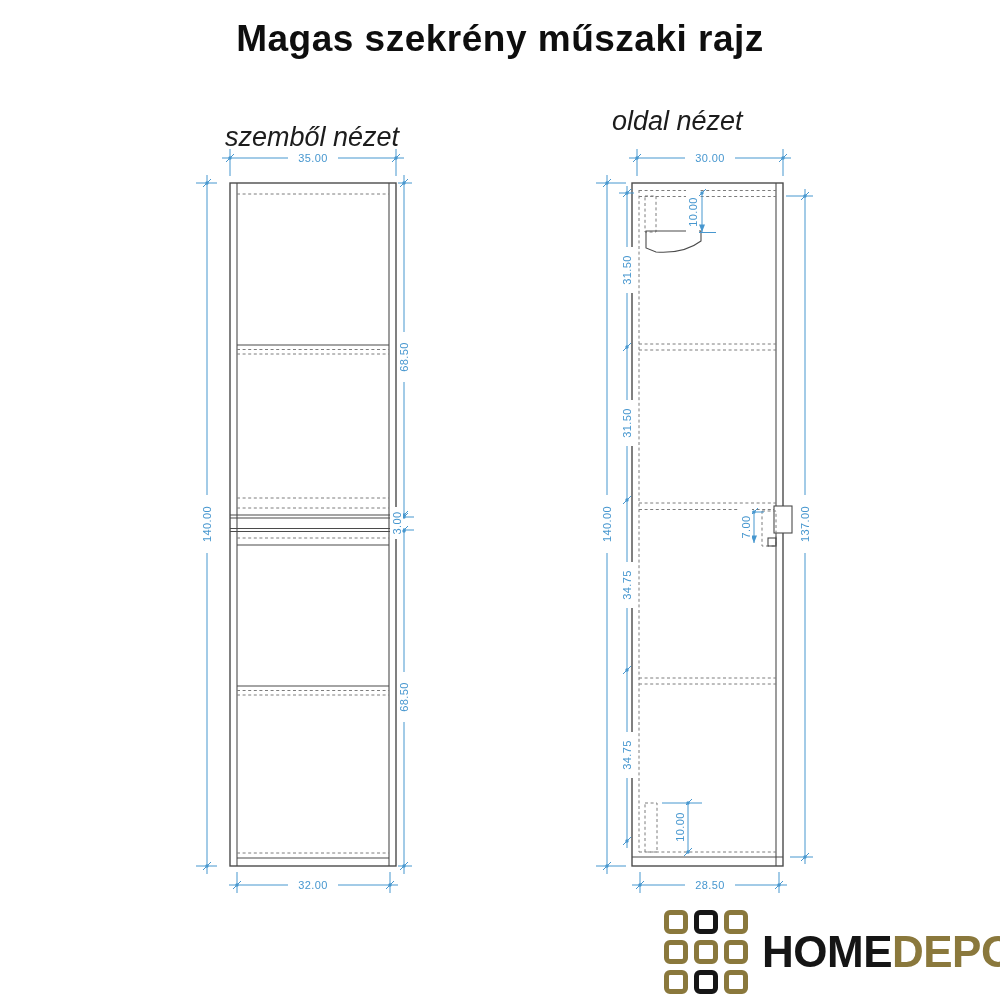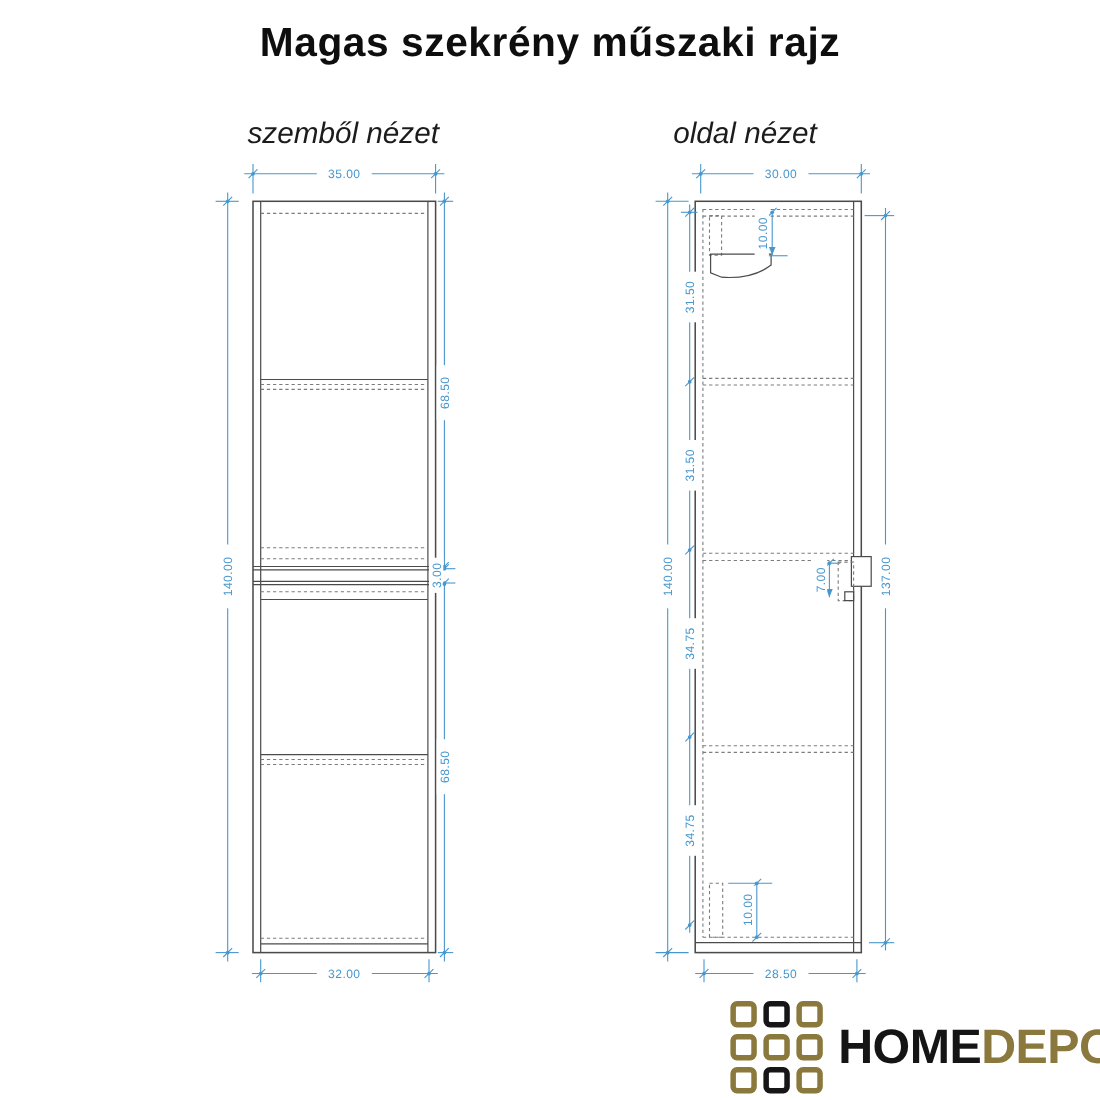--- a/index.html
+++ b/index.html
@@ -2,21 +2,21 @@
 <html><head>
 <meta charset="utf-8">
 <style>
   html,body{margin:0;padding:0;}
   body{width:1000px;height:1000px;background:#ffffff;position:relative;overflow:hidden;
        font-family:"Liberation Sans", sans-serif;}
   .stage{position:absolute;inset:0;padding-left:39px;}
   .page-title{position:absolute;left:0;top:18px;width:1000px;text-align:center;
       font-size:37px;font-weight:800;color:#0e0e0e;letter-spacing:.5px;}
   .view-label{position:absolute;top:106px;font-size:27px;font-style:italic;font-weight:500;color:#1c1c1c;}
-  .view-label.front{left:212px;width:200px;text-align:center;}
+  .view-label.front{left:212px;width:200px;text-align:center;margin-top:16px;}
   .view-label.side{left:612px;width:200px;}
   svg{position:absolute;left:0;top:0;}
   .ln{stroke:#4b4b4b;stroke-width:1.4;fill:none;}
   .ln2{stroke:#4b4b4b;stroke-width:1.1;fill:none;}
   .dash{stroke:#7c7c7c;stroke-width:1;stroke-dasharray:3 2.6;fill:none;}
   .dim{stroke:#4797cf;stroke-width:1;fill:none;}
   .dimtxt{fill:#4797cf;font-family:"Liberation Sans",sans-serif;font-size:11px;letter-spacing:.4px;}
   .dot{fill:#4797cf;}
   .arr{fill:#4797cf;}
   .bg{fill:#ffffff;}

